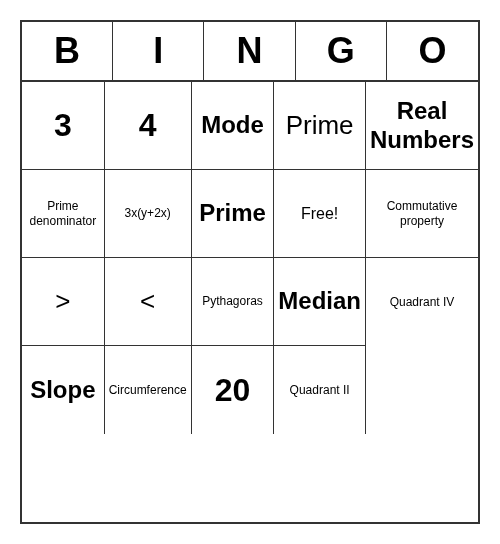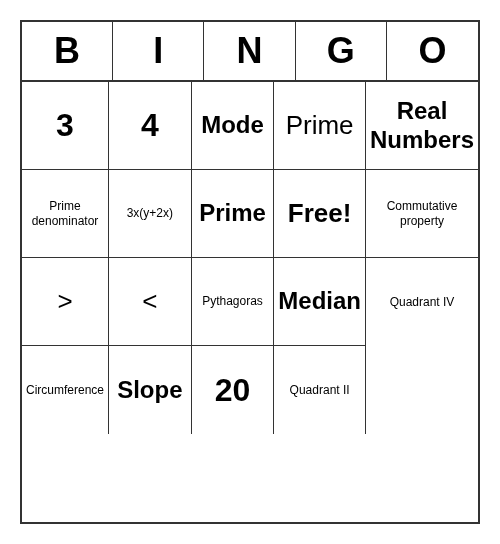--- a/index.html
+++ b/index.html
@@ -59,22 +59,22 @@
       font-weight: normal;
     }
     .bingo-cell.medium-text {
       font-size: 24px;
       font-weight: bold;
     }
     .bingo-cell.small-text {
       font-size: 12px;
     }
     .bingo-cell.free {
-      font-size: 26px;
-      font-weight: bold;
+      font-size: 16px;
+      font-weight: normal;
     }
     .bingo-cell.number-large {
       font-size: 32px;
       font-weight: bold;
     }
   </style>
 </head>
 <body>
 
 <div class="bingo-card">
@@ -94,18 +94,18 @@
       <div class="bingo-cell small-text">Prime denominator</div>
       <div class="bingo-cell small-text">3x(y+2x)</div>
       <div class="bingo-cell medium-text">Prime</div>
       <div class="bingo-cell free">Free!</div>
       <div class="bingo-cell small-text">Commutative property</div>
       <div class="bingo-cell large-text">&gt;</div>
       <div class="bingo-cell large-text">&lt;</div>
       <div class="bingo-cell small-text">Pythagoras</div>
       <div class="bingo-cell medium-text">Median</div>
       <div class="bingo-cell small-text">Quadrant IV</div>
+      <div class="bingo-cell medium-text">Slope</div>
       <div class="bingo-cell small-text">Circumference</div>
-      <div class="bingo-cell medium-text">Slope</div>
       <div class="bingo-cell number-large">20</div>
       <div class="bingo-cell small-text">Quadrant II</div>
     </div>
 </div>
 
 </body></html>

